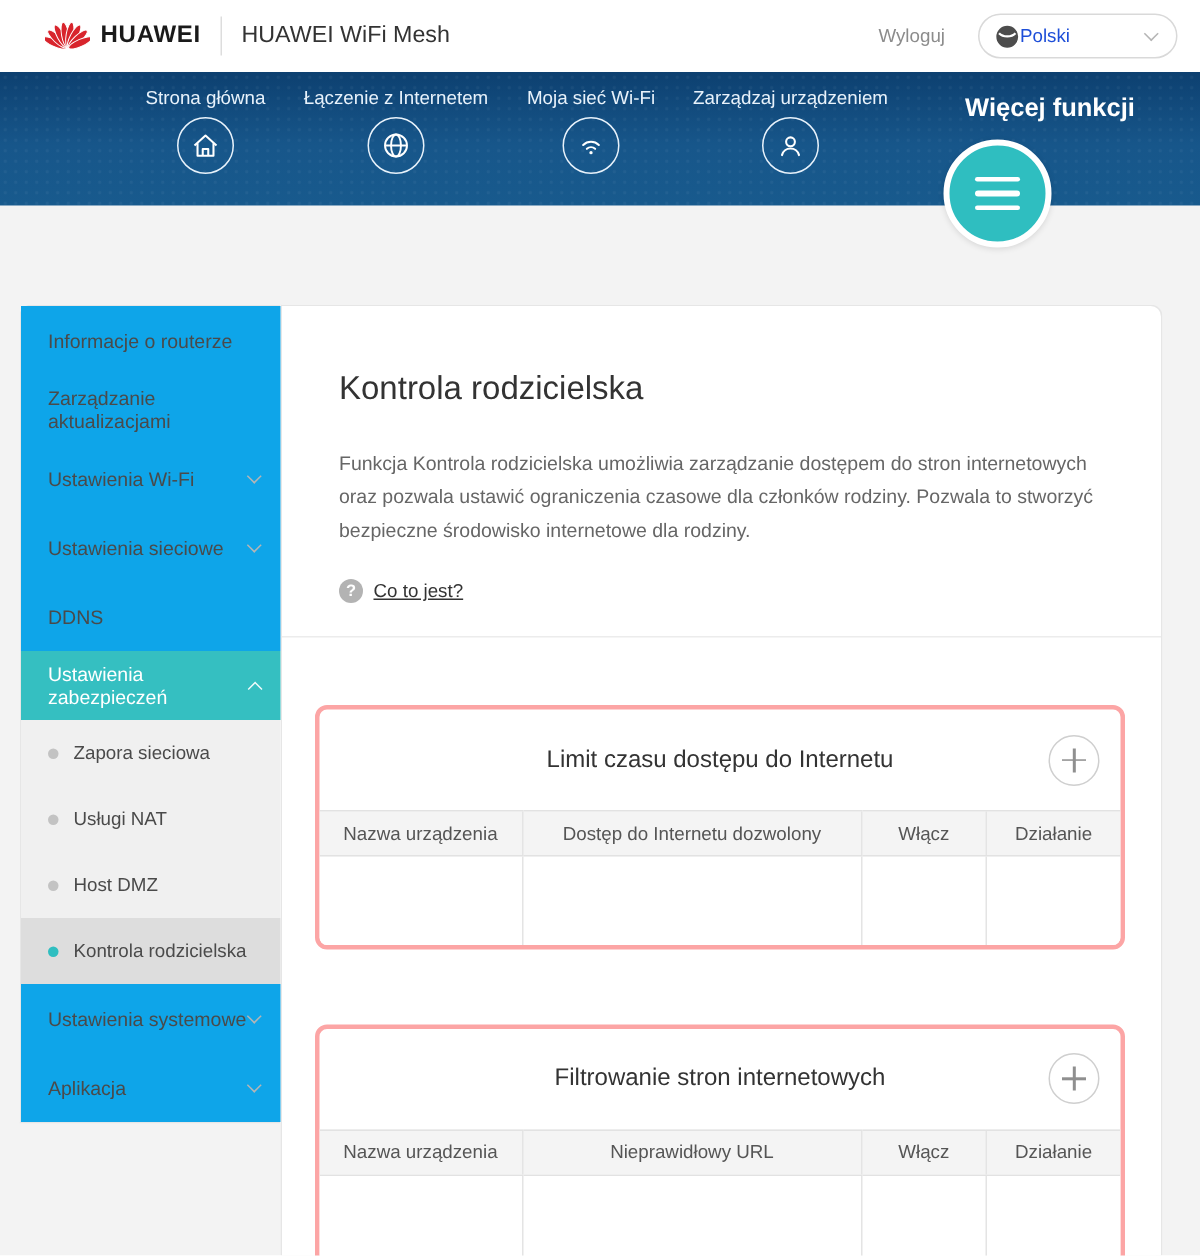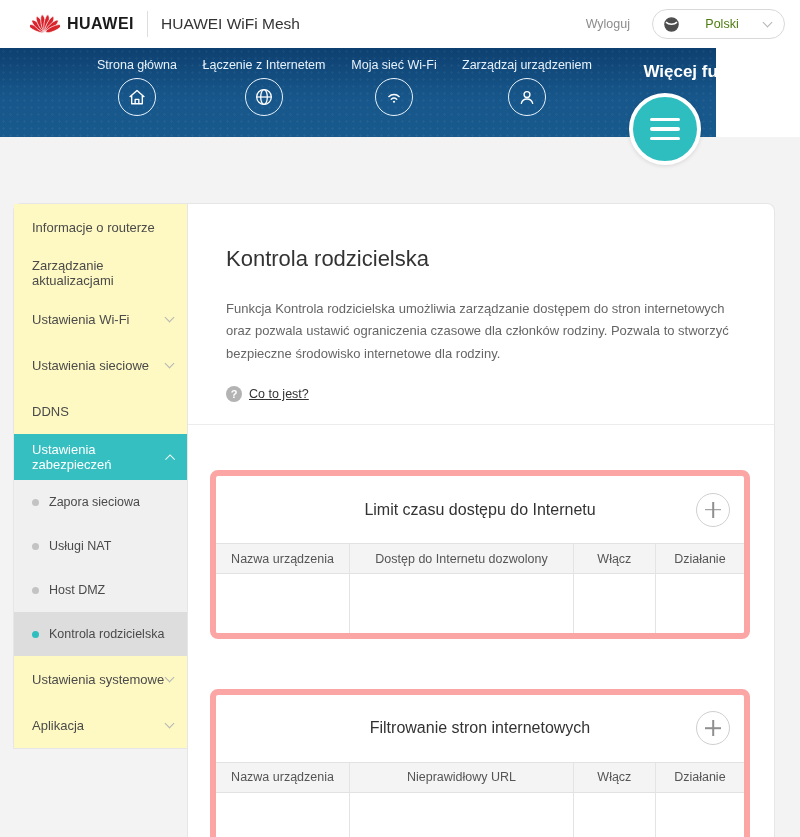--- a/index.html
+++ b/index.html
@@ -13,27 +13,27 @@
   .top-header { position:absolute; top:0; left:0; width:800px; height:48px;
     background:#fff; display:flex; align-items:center; z-index:30; }
   .logo-wrap { display:flex; align-items:center; margin-left:30px; }
   .brand-text { font-size:16px; font-weight:bold; letter-spacing:.5px; color:#1a1a1a; margin-left:7px; }
   .header-divider { width:1px; height:26px; background:#ddd; margin:0 13px; }
   .product-name { font-size:15.5px; color:#333; }
   .logout-link { margin-left:auto; font-size:12.5px; color:#8c8c8c; cursor:pointer; }
   .lang-pill { width:133px; height:30px; border:1px solid #d9d9d9; border-radius:16px;
     display:flex; align-items:center; margin:0 15px 0 22px; cursor:pointer; background:#fff; }
   .lang-pill .globe { margin-left:10px; display:flex; }
-  .lang-label { flex:1; text-align:center; font-size:12.5px; color:#4d7c0f; }
+  .lang-label { flex:1; font-size:12.5px; color:#1d4ed8; }
   .chev { width:7px; height:7px; border-right:1.5px solid #b5b5b5; border-bottom:1.5px solid #b5b5b5;
     display:inline-block; transform:rotate(45deg); }
   .lang-pill .chev { margin-right:13px; margin-top:-3px; }
 
   
-  .navbar { position:absolute; top:48px; left:0; width:716px; height:89px;
+  .navbar { position:absolute; top:48px; left:0; width:800px; height:89px;
     background:linear-gradient(180deg,#0d4070 0%, #17568a 55%, #185a8d 100%);
     background-image:radial-gradient(rgba(255,255,255,.045) 1px, transparent 1.4px),
       linear-gradient(180deg,#0d4070 0%, #17568a 55%, #185a8d 100%);
     background-size:7px 7px, 100% 100%; z-index:20; }
   .nav-item { position:absolute; top:10px; width:160px; text-align:center; cursor:pointer; }
   .nav-label { font-size:12.5px; color:#e8f2fb; display:block; margin-bottom:6px; white-space:nowrap; }
   .nav-circle { width:38px; height:38px; border:1.5px solid #e8f2fb; border-radius:50%;
     margin:0 auto; display:flex; align-items:center; justify-content:center; }
   .more-label { position:absolute; top:14px; left:620px; width:160px; text-align:center;
     font-size:17px; font-weight:bold; color:#fff; cursor:pointer; z-index:22; }
@@ -43,21 +43,21 @@
     box-shadow:0 1px 4px rgba(0,0,0,.12); }
   .more-btn .bar { width:30px; height:3.5px; background:#fff; border-radius:2px; }
 
   
   .page-bg { position:absolute; top:137px; left:0; width:800px; height:700px; background:#f3f3f3; z-index:1; }
 
   
   .sidebar { position:absolute; left:13px; top:203px; width:174px; z-index:5;
     background:#fff; border:1px solid #e6e6e6; border-right:none; border-radius:8px 0 0 0; }
   .side-item { height:46px; display:flex; align-items:center; justify-content:space-between;
-    padding:0 14px 0 18px; font-size:13px; color:#4a4a4a; cursor:pointer; background:#fef9c3; }
+    padding:0 14px 0 18px; font-size:13px; color:#4a4a4a; cursor:pointer; background:#0ea5e9; }
   .side-item .chev { margin-top:-3px; }
   .side-item.selected-top { background:#35bfc1; color:#fff; }
   .side-item.selected-top .chev { border-color:rgba(255,255,255,.92); transform:rotate(-135deg); margin-top:4px; }
   .side-sub { height:44px; display:flex; align-items:center; gap:10px;
     padding:0 14px 0 18px; font-size:12.5px; color:#4a4a4a; cursor:pointer; background:#f0f0f0; }
   .side-sub .dot { width:7px; height:7px; border-radius:50%; background:#c3c3c3; flex:0 0 auto; }
   .side-sub.selected-sub { background:#dddddd; }
   .side-sub.selected-sub .dot { background:#2fbec0; }
 
   
@@ -65,21 +65,21 @@
     background:#fff; border:1px solid #e6e6e6; border-bottom:none; border-radius:0 8px 0 0; }
   .page-title { margin:42px 0 0 38px; font-size:22px; font-weight:400; color:#333; }
   .page-desc { margin:26px 38px 0 38px; width:522px; font-size:13px; line-height:1.72; color:#666; }
   .help-row { margin:21px 0 0 38px; display:flex; align-items:center; gap:7px; cursor:pointer; width:fit-content; }
   .help-icon { width:16px; height:16px; border-radius:50%; background:#b3b3b3; color:#fff;
     font-size:11px; font-weight:bold; display:flex; align-items:center; justify-content:center; }
   .help-link { font-size:12.5px; color:#333; text-decoration:underline; }
   .content-divider { margin-top:22px; border-top:1px solid #ececec; width:100%; }
 
   
-  .card { margin:45px 24px 0 22px; border:6px solid #fca5a5; border-radius:8px; background:#fff; overflow:hidden; }
+  .card { margin:45px 24px 0 22px; border:3px solid #fca5a5; border-radius:8px; background:#fff; overflow:hidden; }
   .card + .card { margin-top:50px; }
   .card-title-row { height:67px; position:relative; display:flex; align-items:center; justify-content:center; }
   .card-title { font-size:16px; color:#333; }
   .add-btn { position:absolute; right:14px; top:50%; transform:translateY(-50%);
     width:34px; height:34px; border:1px solid #cfcfcf; border-radius:50%; background:#fff; cursor:pointer; }
   .add-btn .ph { position:absolute; left:50%; top:50%; width:16px; height:1.6px; background:#8f8f8f; transform:translate(-50%,-50%); }
   .add-btn .pv { position:absolute; left:50%; top:50%; width:1.6px; height:16px; background:#8f8f8f; transform:translate(-50%,-50%); }
   table.data-table { width:100%; border-collapse:collapse; table-layout:fixed; }
   .data-table th { height:30px; background:#f4f4f4; font-weight:400; font-size:12.5px; color:#555;
     border-top:1px solid #e2e2e2; border-bottom:1px solid #e2e2e2; }

